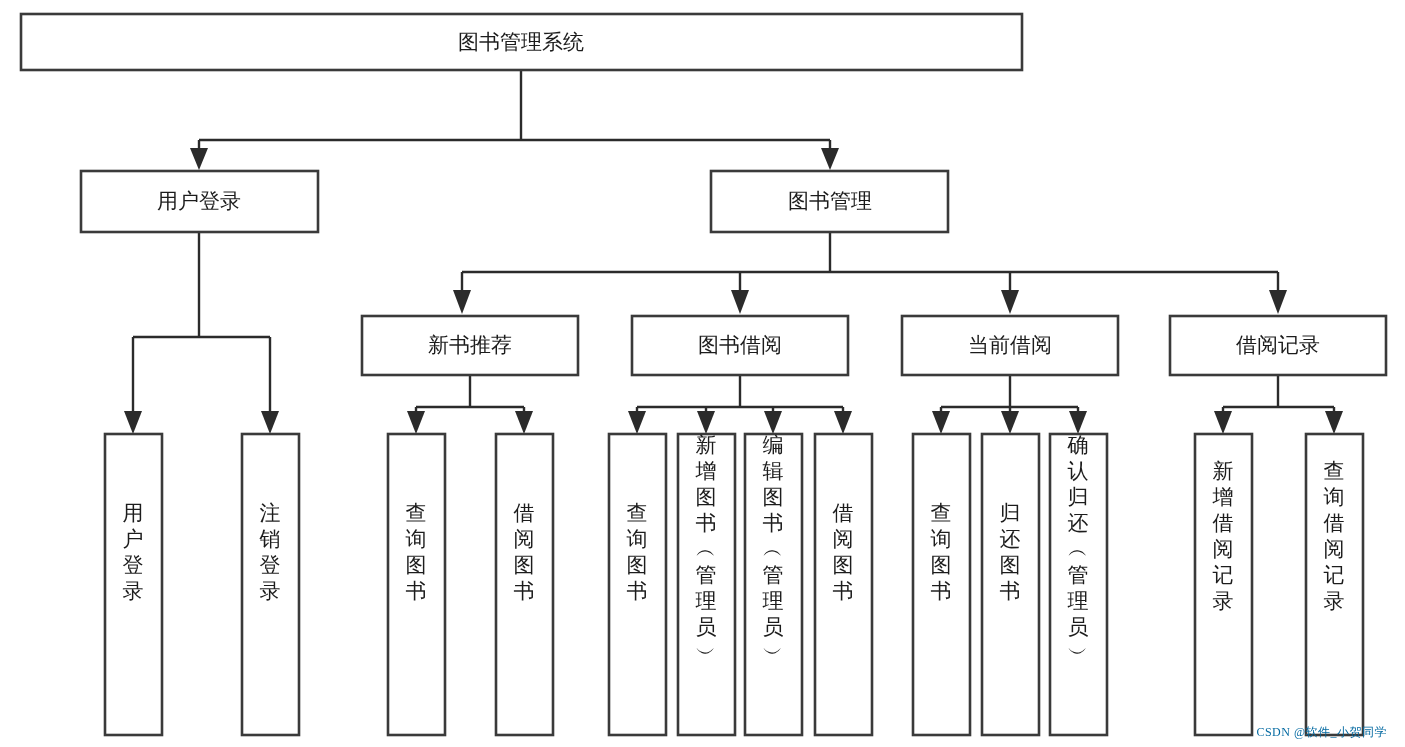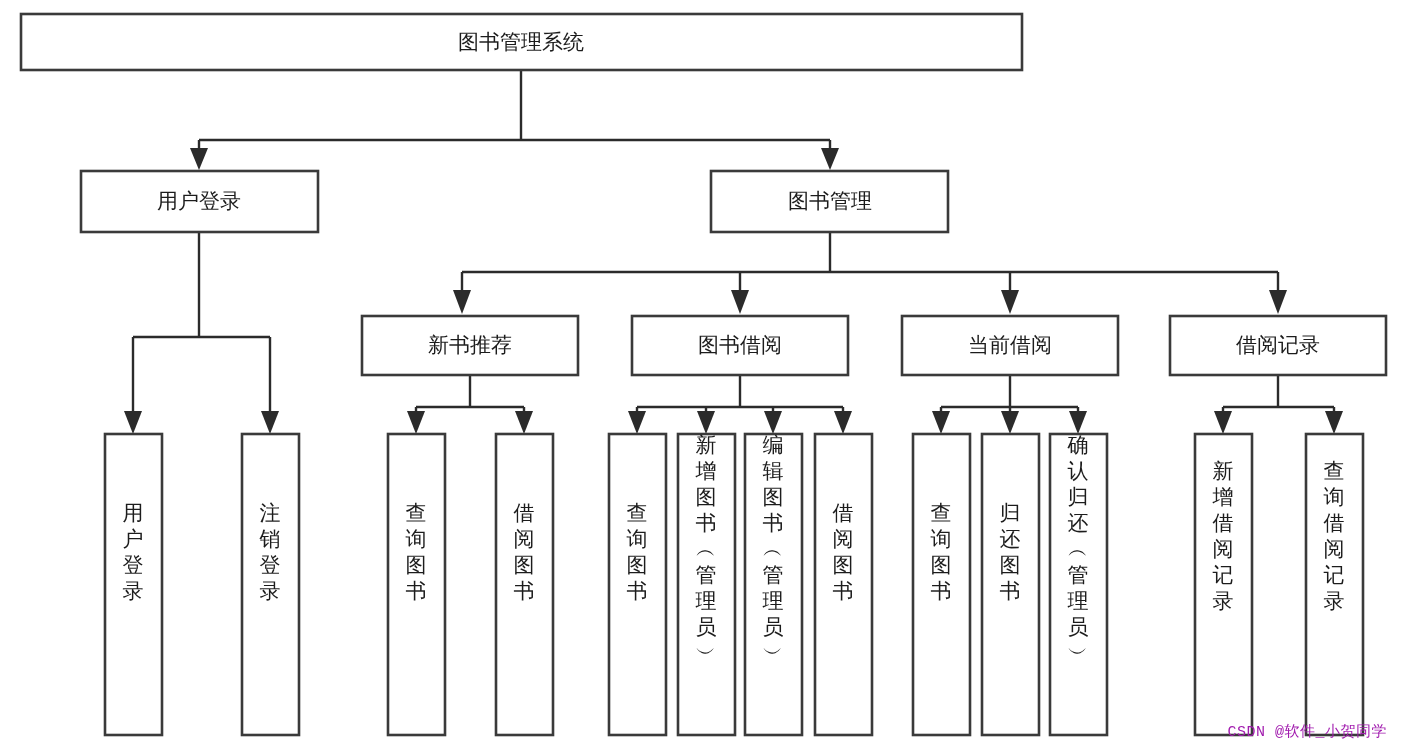--- a/index.html
+++ b/index.html
@@ -43,23 +43,23 @@
     fill: none;
   }
   .arrow-head {
     fill: #2b2b2b;
     stroke: none;
   }
   .watermark {
     position: absolute;
     right: 18px;
     bottom: 6px;
-    color: #a21caf;
-    font-size: 15px;
-    font-family: Liberation Mono, monospace;
+    color: #0369a1;
+    font-size: 12px;
+    font-family: Liberation Serif, serif;
     white-space: nowrap;
     letter-spacing: 0.5px;
     pointer-events: none;
   }
 </style>
 </head>
 <body>
 
 <svg id="diagram" viewBox="0 0 1405 747">
 

